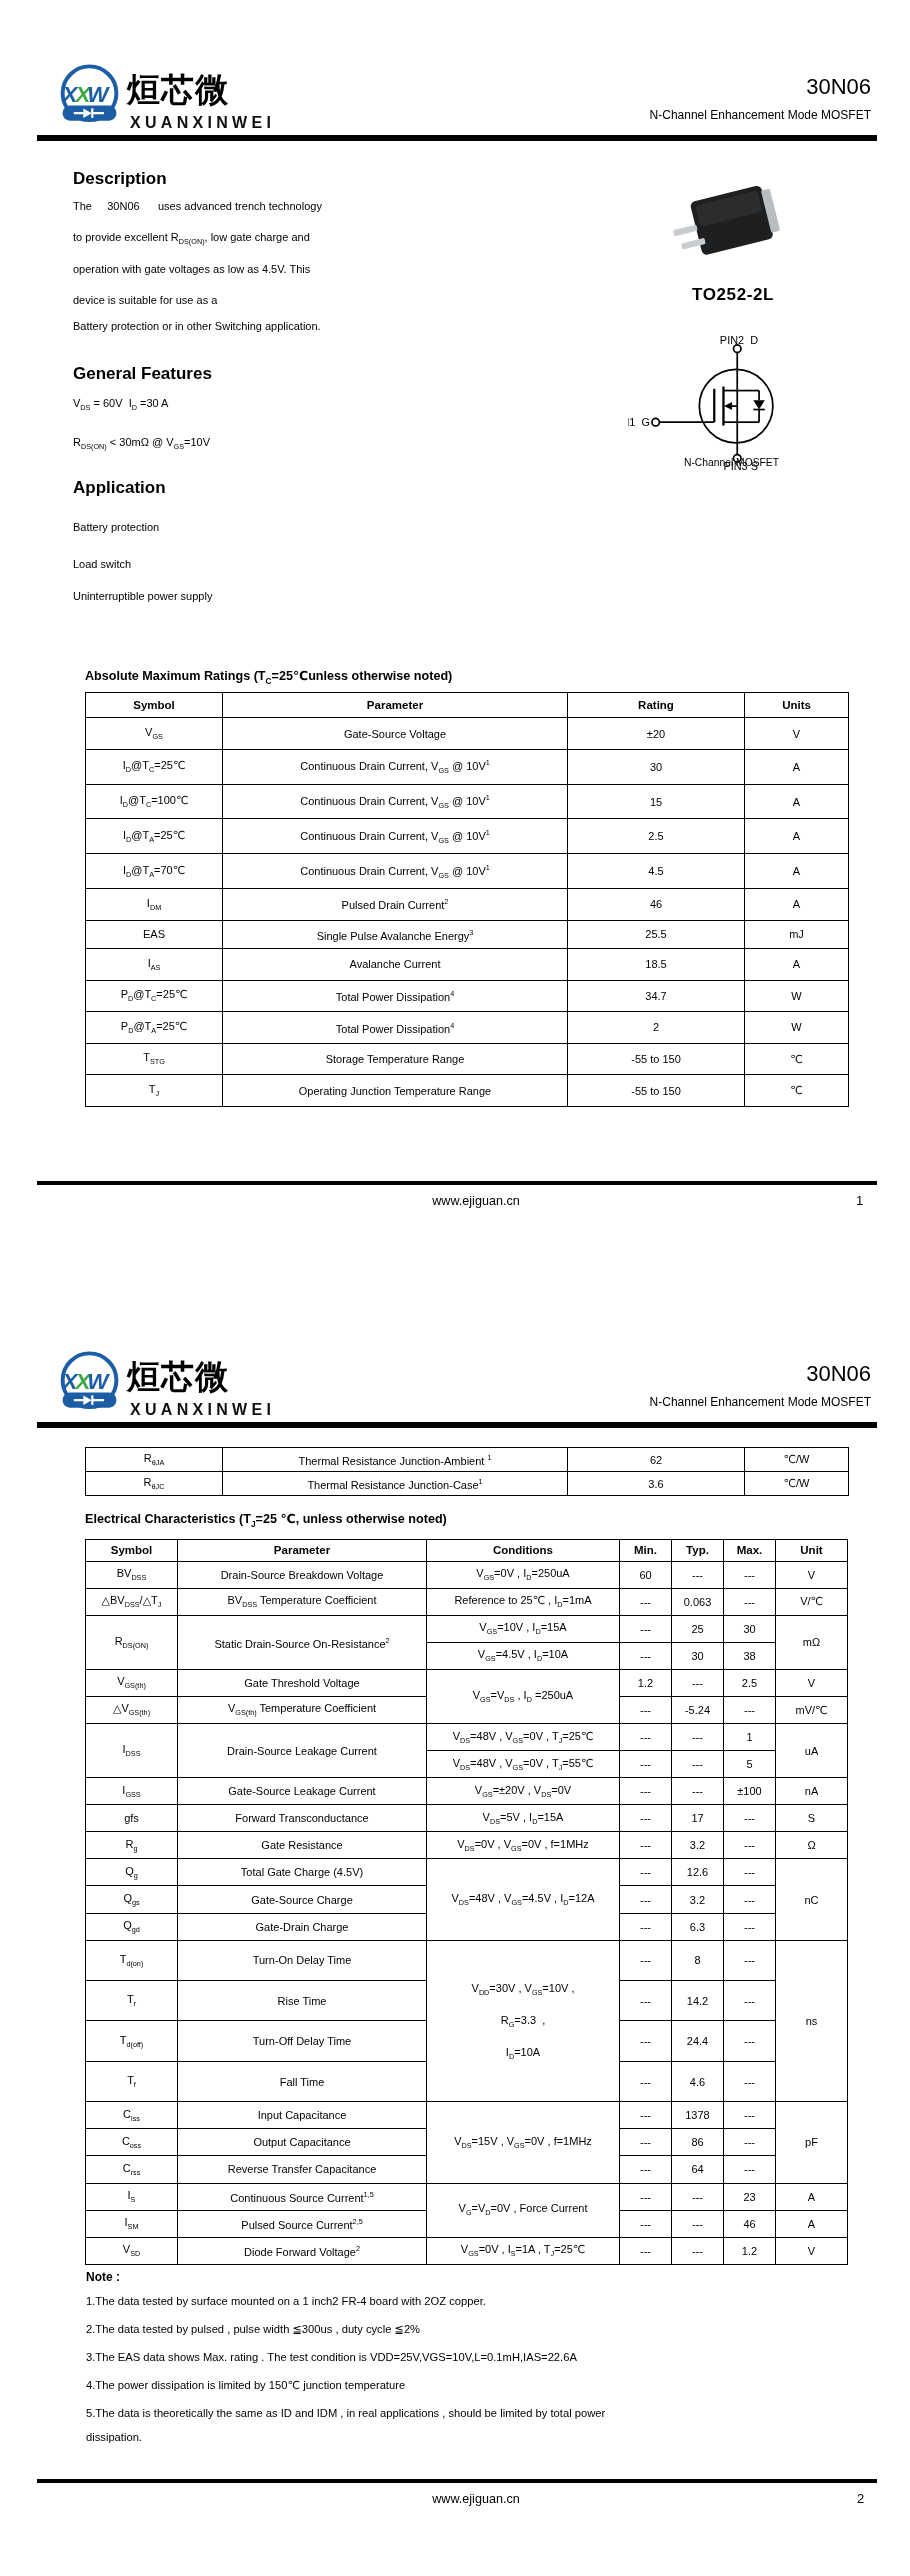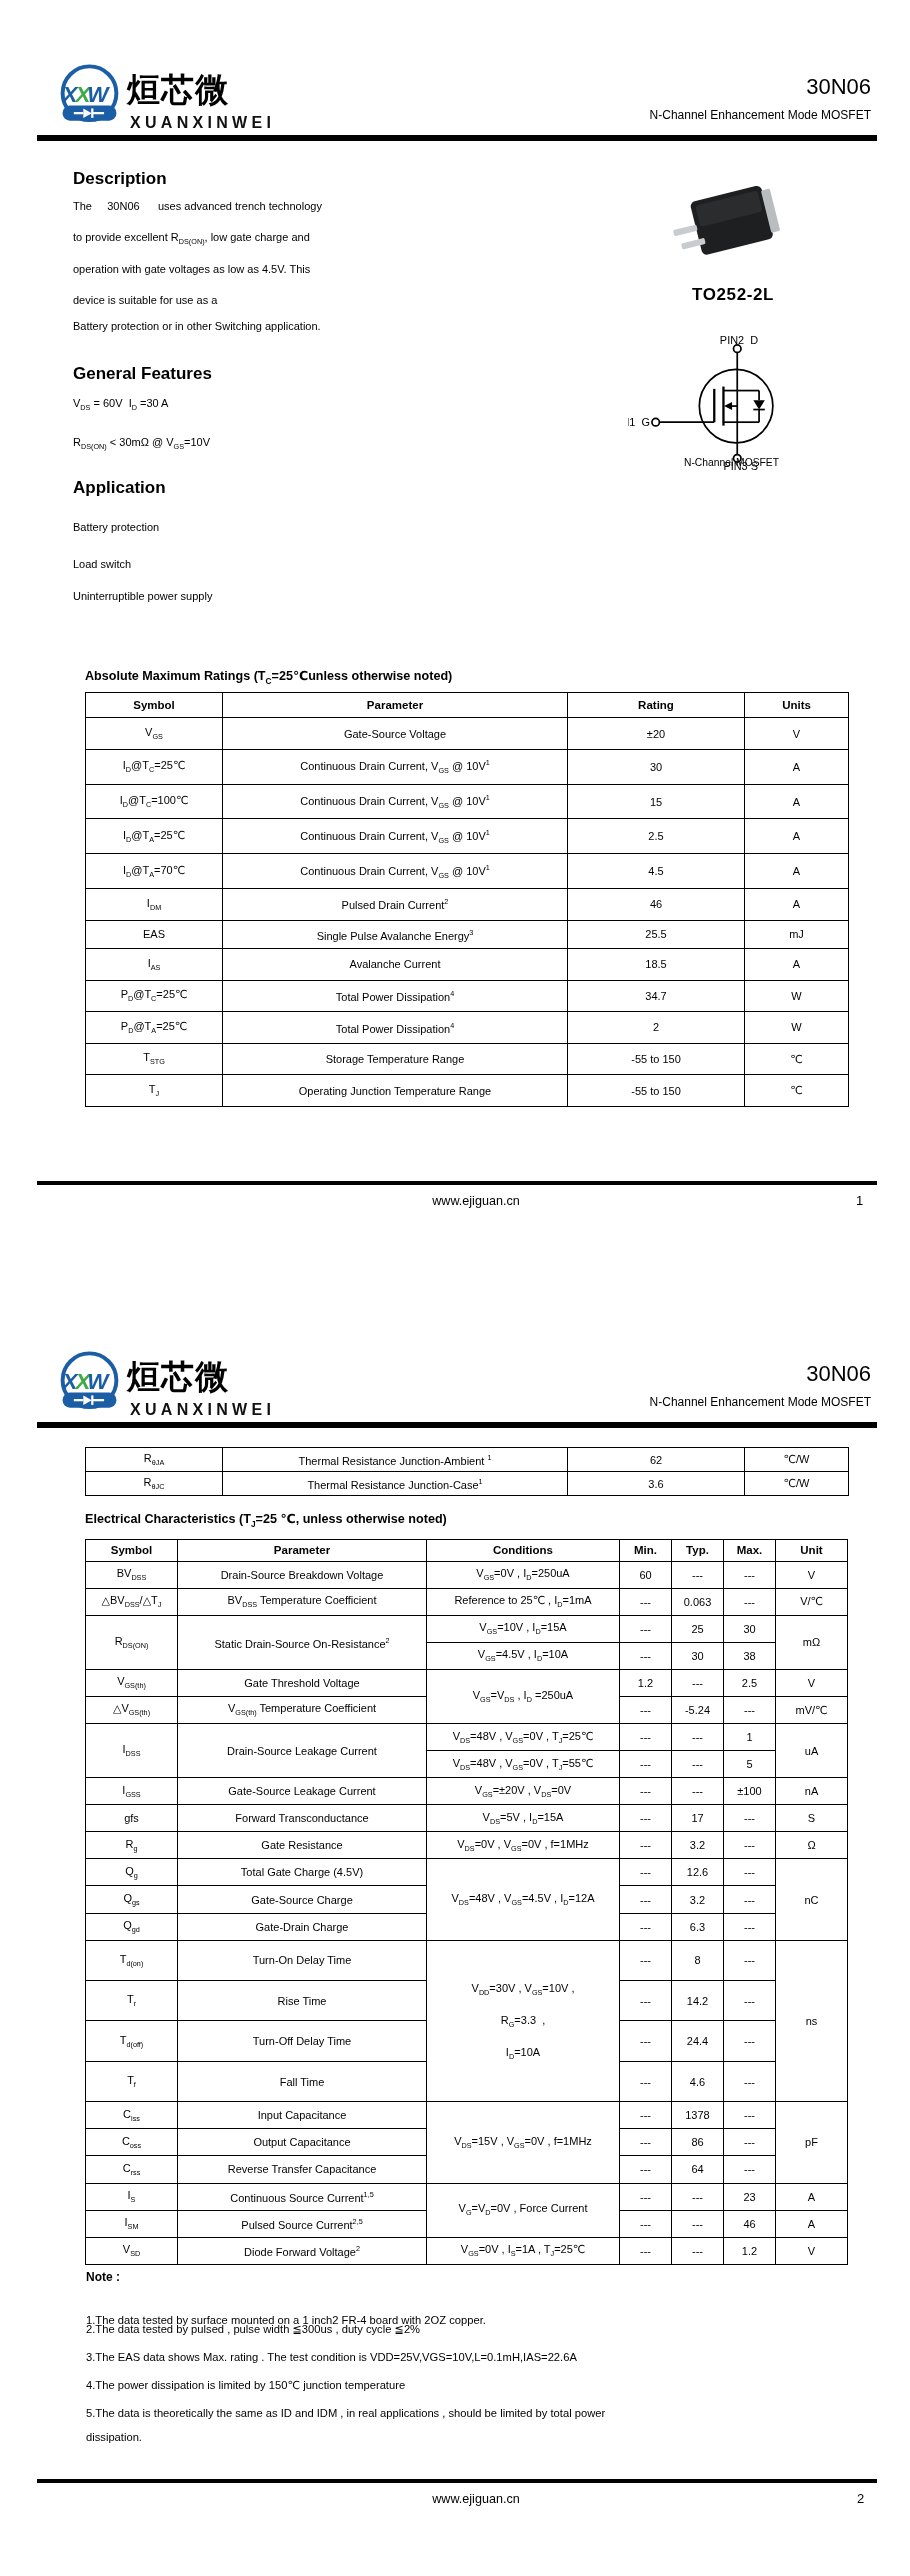--- a/index.html
+++ b/index.html
@@ -462,21 +462,21 @@
       <td class="cond">V<sub>GS</sub>=0V , I<sub>S</sub>=1A , T<sub>J</sub>=25℃</td>
       <td>---</td>
       <td>---</td>
       <td>1.2</td>
       <td>V</td>
     </tr>
   </tbody>
     </table>
 
   <div class="abs note-title" style="left:86px;top:2270px;">Note :</div>
-  <div class="abs note-line" style="left:86px;top:2295px;margin-top:19px;">1.The data tested by surface mounted on a 1 inch2 FR-4 board with 2OZ copper.</div>
+  <div class="abs note-line" style="left:86px;top:2295px;">1.The data tested by surface mounted on a 1 inch2 FR-4 board with 2OZ copper.</div>
   <div class="abs note-line" style="left:86px;top:2323px;">2.The data tested by pulsed , pulse width ≦300us , duty cycle ≦2%</div>
   <div class="abs note-line" style="left:86px;top:2351px;">3.The EAS data shows Max. rating . The test condition is VDD=25V,VGS=10V,L=0.1mH,IAS=22.6A</div>
   <div class="abs note-line" style="left:86px;top:2379px;">4.The power dissipation is limited by 150℃ junction temperature</div>
   <div class="abs note-line" style="left:86px;top:2407px;">5.The data is theoretically the same as ID and IDM , in real applications , should be limited by total power</div>
   <div class="abs note-line" style="left:86px;top:2431px;">dissipation.</div>
 
   <div class="abs rule" style="left:37px;top:2479px;width:840px;height:4px;"></div>
   <div class="abs footer-url" style="left:57px;top:2492px;width:838px;">www.ejiguan.cn</div>
   <div class="abs footer-page" style="left:857px;top:2491px;">2</div>
 

